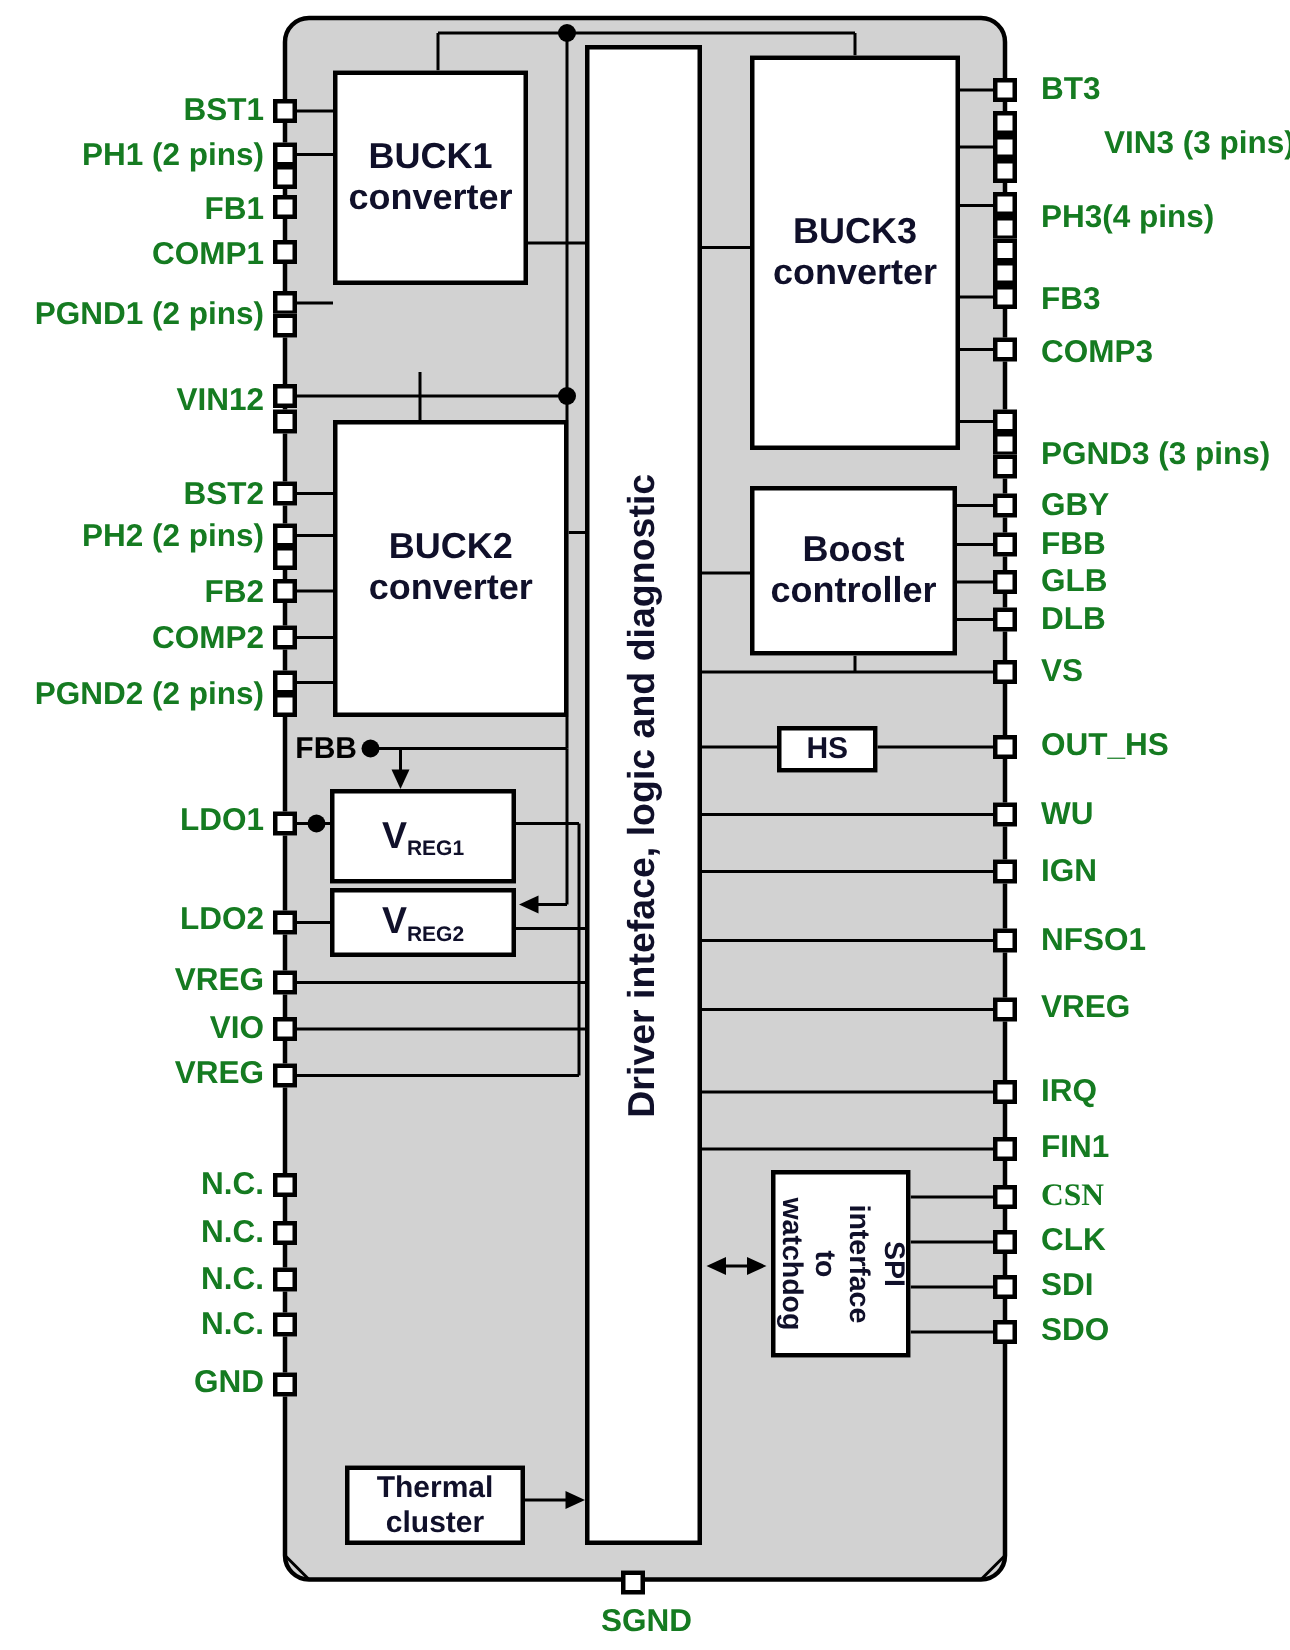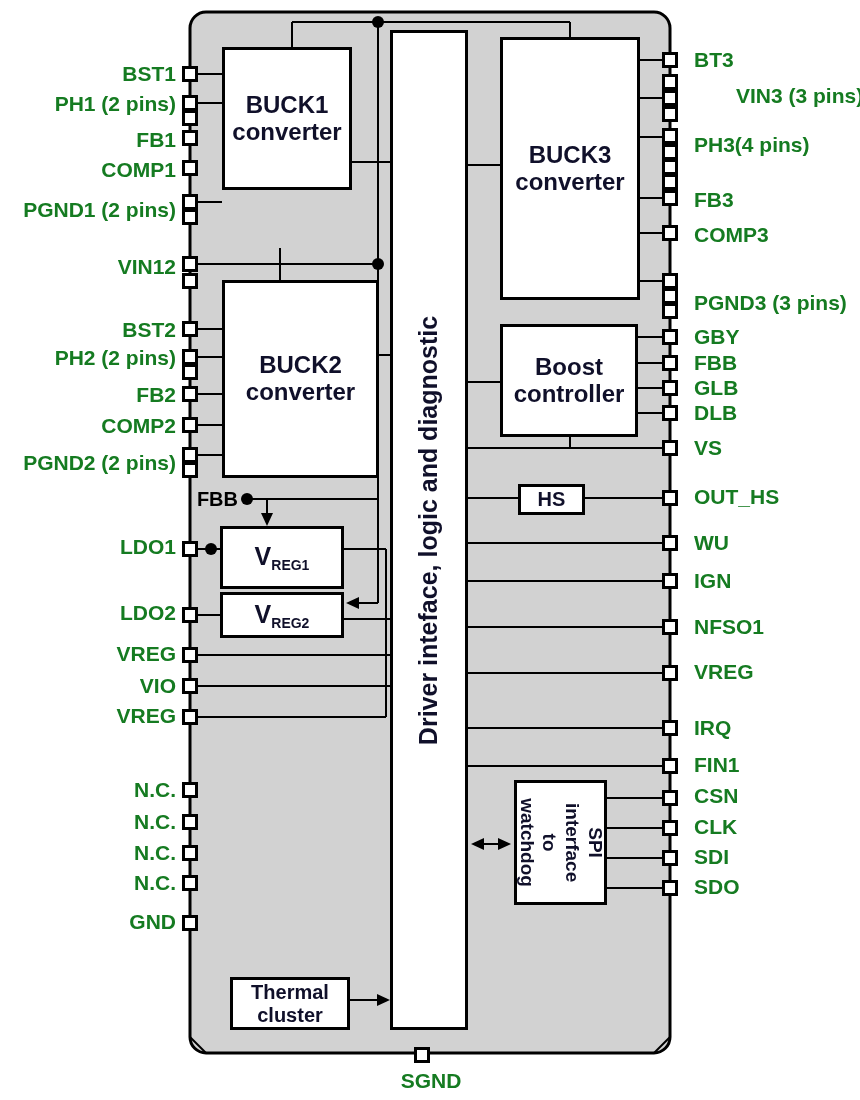--- a/index.html
+++ b/index.html
@@ -239,20 +239,20 @@
       <div class="pin-label right" style="left: 694px; top: 376px;">GLB</div>
       <div class="pin-label right" style="left: 694px; top: 401px;">DLB</div>
       <div class="pin-label right" style="left: 694px; top: 436px;">VS</div>
       <div class="pin-label right" style="left: 694px; top: 485px;">OUT_HS</div>
       <div class="pin-label right" style="left: 694px; top: 531px;">WU</div>
       <div class="pin-label right" style="left: 694px; top: 569px;">IGN</div>
       <div class="pin-label right" style="left: 694px; top: 615px;">NFSO1</div>
       <div class="pin-label right" style="left: 694px; top: 660px;">VREG</div>
       <div class="pin-label right" style="left: 694px; top: 716px;">IRQ</div>
       <div class="pin-label right" style="left: 694px; top: 753px; text-align: right;">FIN1</div>
-      <div class="pin-label right" style="left: 694px; top: 784px;">CSN</div>
+      <div class="pin-label right" style="left: 694px; top: 784px; font-family: Liberation Serif, serif;">CSN</div>
       <div class="pin-label right" style="left: 694px; top: 815px;">CLK</div>
       <div class="pin-label right" style="left: 694px; top: 845px;">SDI</div>
       <div class="pin-label right" style="left: 694px; top: 875px;">SDO</div>
       <div class="pin-label" style="left: 371px; top: 1069px; width: 120px; text-align: center;">SGND</div>
       <div class="inner-label" style="right: 622px; top: 488px;">FBB</div>
     </div>
 </div>
 
 </body></html>

